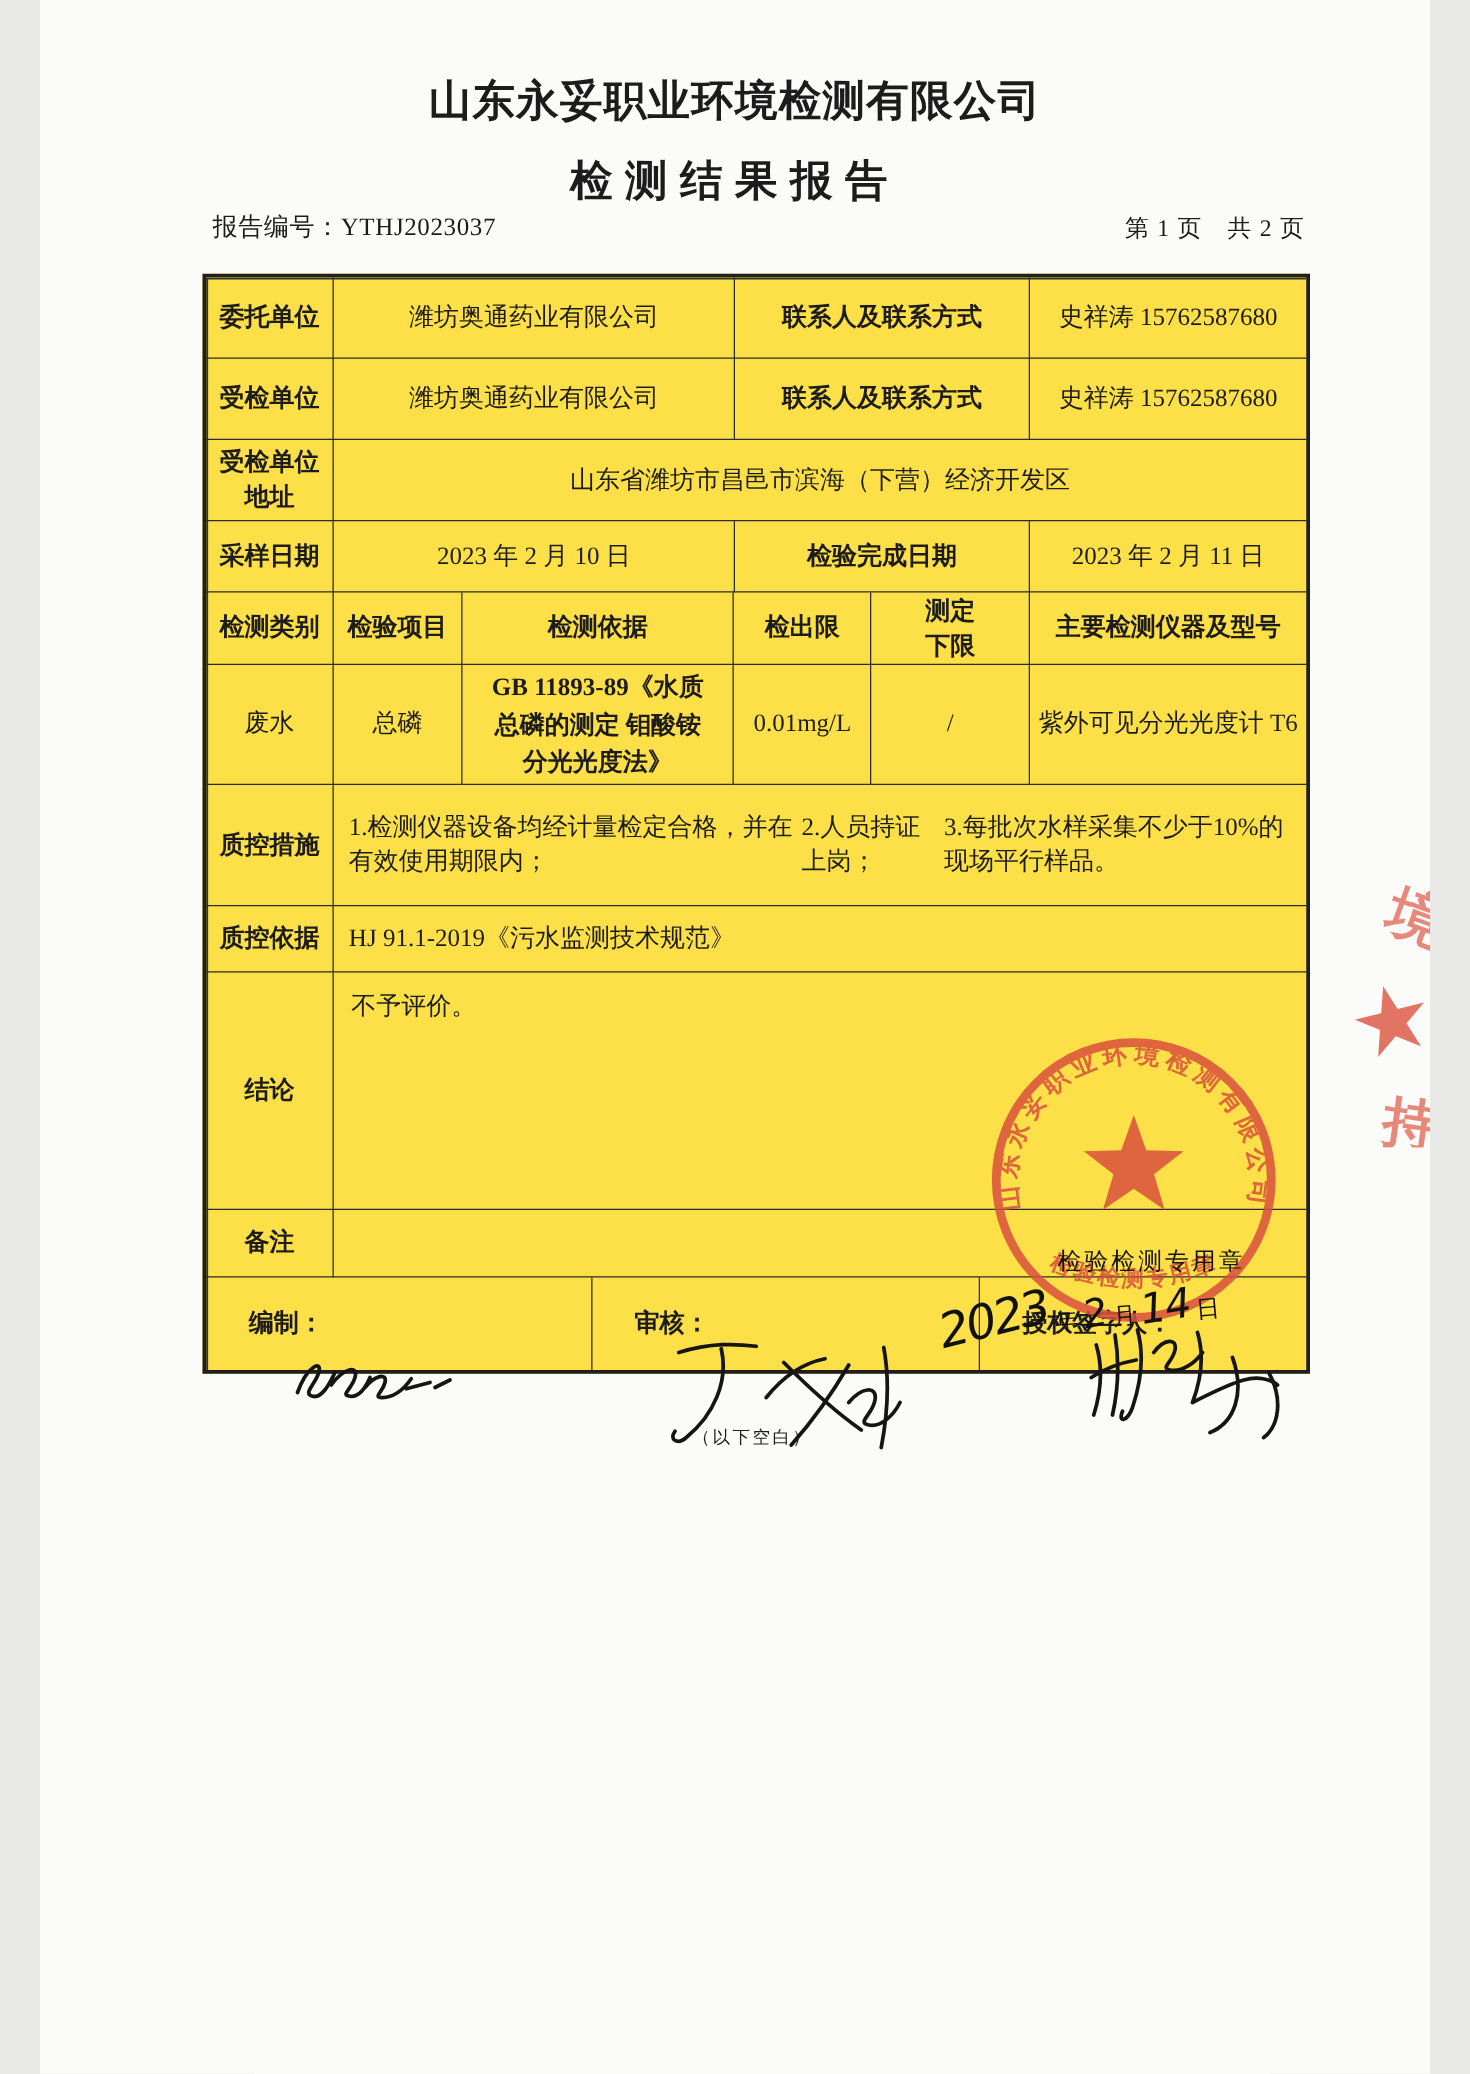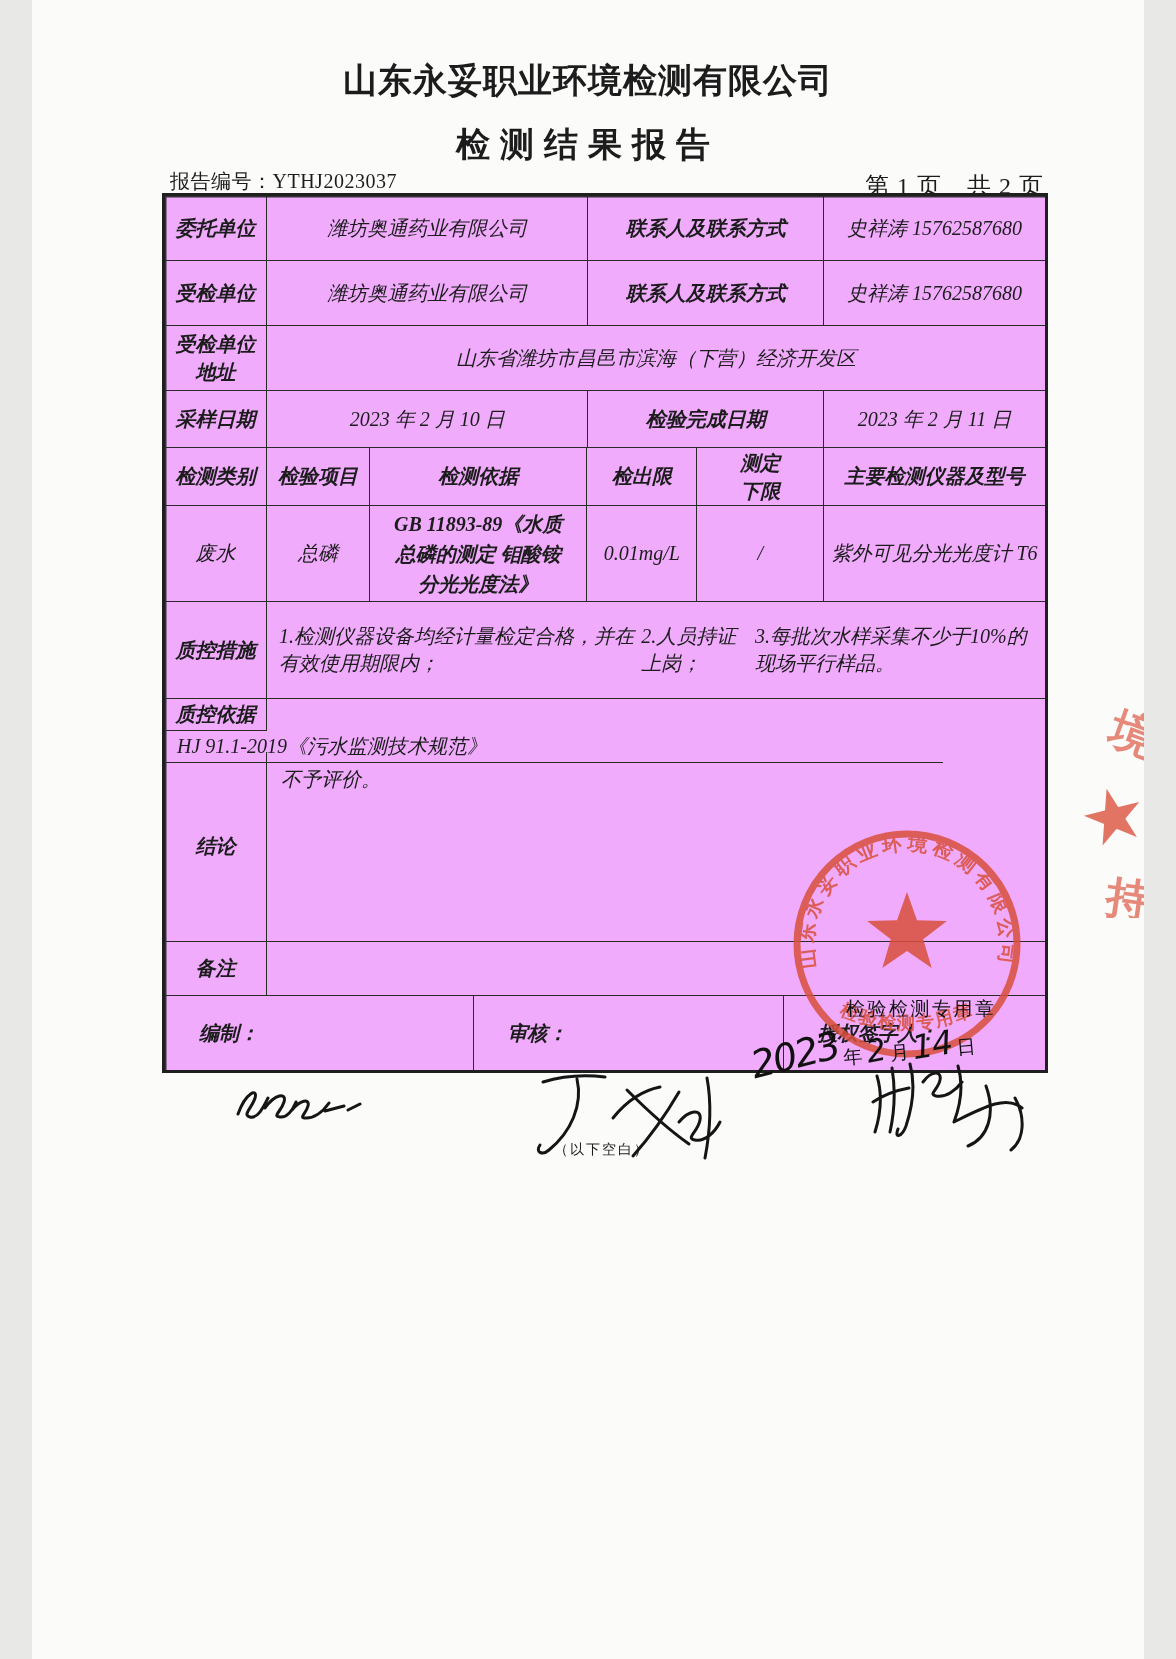--- a/index.html
+++ b/index.html
@@ -12,47 +12,46 @@
   .doc-title{
     position:absolute; top:58px; left:0; width:100%;
     text-align:center; font-size:34px; font-weight:bold; letter-spacing:1px;
   }
   .doc-subtitle{
     position:absolute; top:122px; left:0; width:100%;
     text-align:center; font-size:34px; font-weight:bold; letter-spacing:10px;
   }
   .meta{position:absolute; top:168px; left:130px; width:882px; height:30px; font-size:20px;}
   .report-no{position:absolute; left:8px; top:0; font-weight:400; letter-spacing:.5px;}
-  .page-info{position:absolute; right:0; top:2px; font-size:24px; letter-spacing:1px;}
+  .page-info{position:absolute; right:0; top:2px; font-size:19px; letter-spacing:1px;}
   
   .doc-table{
-    position:absolute; left:130px; top:193px; width:880px;
-    border:3.5px solid #1f1f1f; background:#f0abfc; z-index:1;
+    position:absolute; left:130px; top:219px; width:880px;
+    border:3.5px solid #1f1f1f; background:#fde047; z-index:1;
     box-shadow:inset 0 1.5px 0 #333, inset 1.5px 0 0 #333;
-    font-style:italic;
   }
   .trow{display:flex; width:100%;}
   .cell{
     box-sizing:border-box; border-right:1.6px solid #2a2a2a; border-bottom:1.6px solid #2a2a2a;
     display:flex; align-items:center; justify-content:center; text-align:center;
     font-size:20px; line-height:1.35; padding:2px 6px;
   }
   .cell:last-child{border-right:none;}
   .trow:last-child .cell{border-bottom:none;margin-left:20px;}
   .lbl{font-weight:bold;}
   .left-align{justify-content:flex-start; text-align:left; padding-left:12px;}
   .top-left{align-items:flex-start; justify-content:flex-start; text-align:left; padding:14px 14px;}
   
   .w-a{width:11.6%;} .w-b{width:36.5%;} .w-c{width:26.8%;} .w-f{width:25.1%;}
   .h-a{width:11.6%;} .h-b{width:11.7%;} .h-c{width:24.7%;} .h-d{width:12.5%;} .h-e{width:14.4%;} .h-f{width:25.1%;}
   .s-a{width:11.6%;} .s-rest{width:88.4%;}
   .g-a{width:35.2%;} .g-b{width:35.4%;} .g-c{width:29.4%;}
   
   .r65{height:65px;} .r57{height:57px;} .r58{height:58px;} .r96{height:96px;}
-  .r97{height:97px;} .r53{height:53px;flex-direction:column;} .r190{height:190px;} .r54{height:54px;} .r74{height:74px;}
+  .r97{height:97px;} .r53{height:53px;} .r190{height:190px;} .r54{height:54px;} .r74{height:74px;}
   .two-line{flex-direction:column; line-height:1.4;}
   .basis-cell{font-weight:600; padding:4px 20px; line-height:1.5;}
   .qc-lines{display:flex; gap:7px; padding:8px 0;}
   .sig-cell{justify-content:flex-start; padding-left:14px; font-weight:bold; position:relative;}
   .below-blank{
     position:absolute; left:130px; top:1141px; width:880px; text-align:center;
     font-size:14px; letter-spacing:2px; z-index:2;
   }
   
   .seal{position:absolute; left:753px; top:822px; width:246px; height:246px; z-index:5; opacity:.85; pointer-events:none;}

